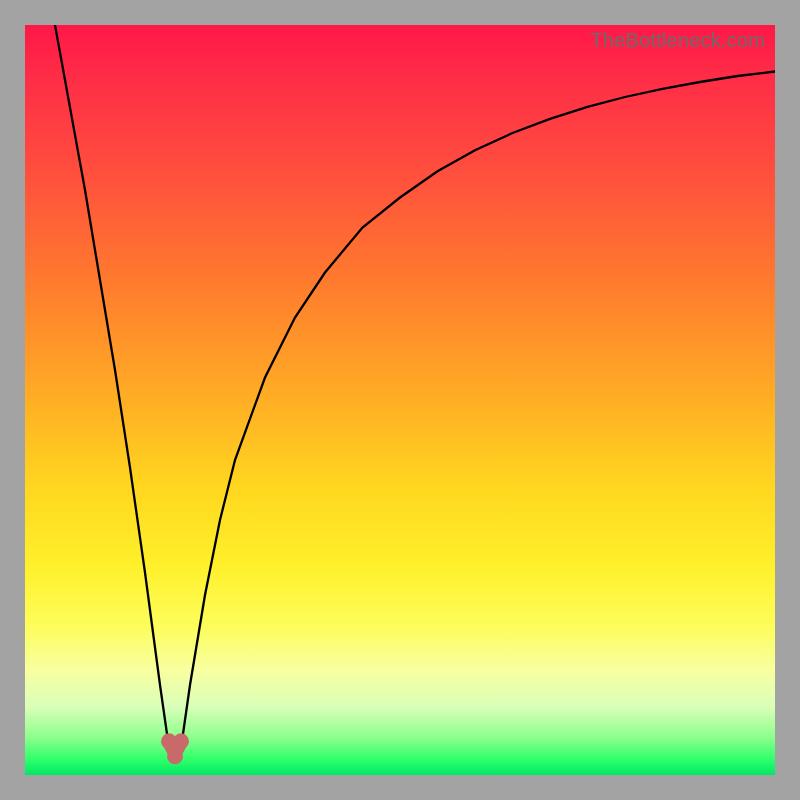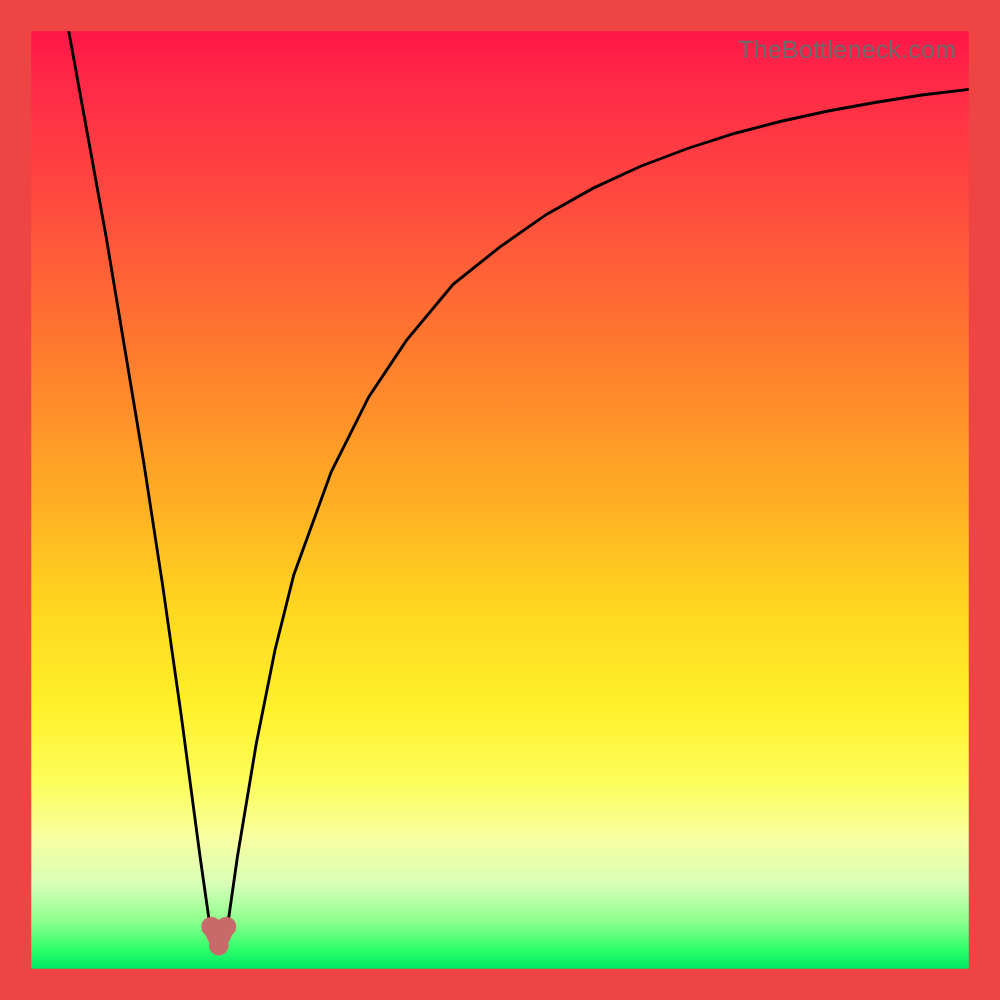--- a/index.html
+++ b/index.html
@@ -8,21 +8,21 @@
     width: 800px;
     height: 800px;
     background: #000;
     overflow: hidden;
     font-family: Arial, Helvetica, sans-serif;
   }
   .frame {
     position: relative;
     width: 800px;
     height: 800px;
-    background: #ef4444;
+    background: #a3a3a3;
   }
   .plot-area {
     position: absolute;
     left: 25px;
     top: 25px;
     width: 750px;
     height: 750px;
     
     background: linear-gradient(to bottom,
       #ff1747 0%,

